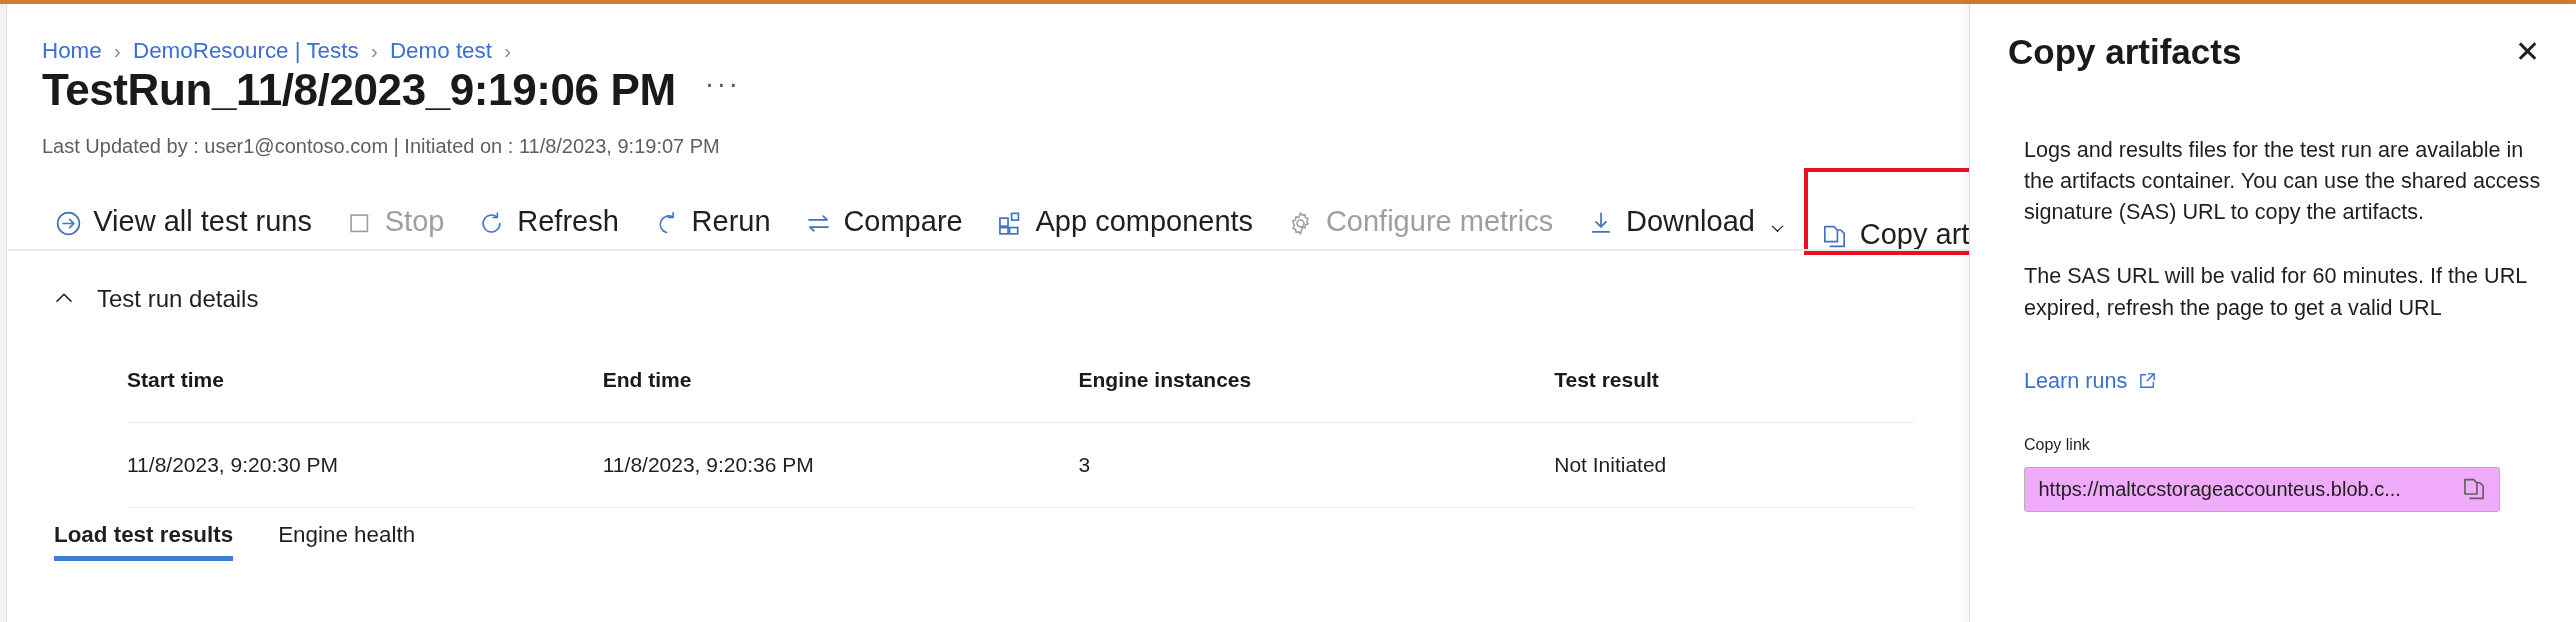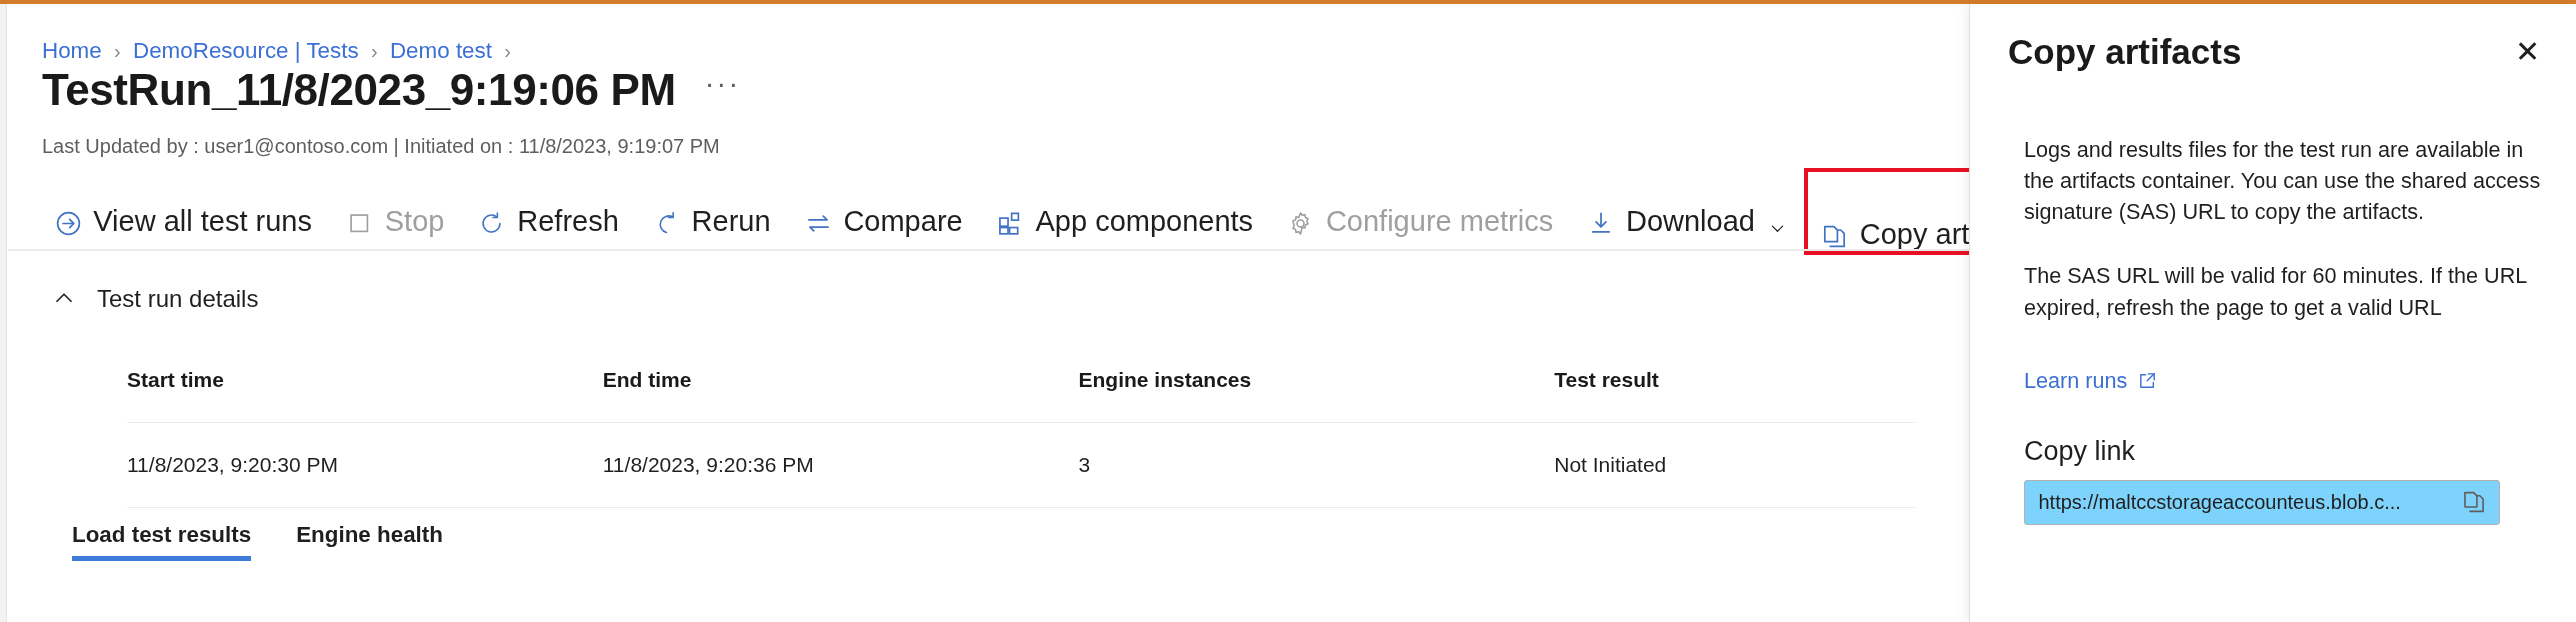--- a/index.html
+++ b/index.html
@@ -184,32 +184,31 @@
     white-space: nowrap;
   }
   .col-start { width: 476px; }
   .col-end   { width: 476px; }
   .col-eng   { width: 476px; }
   .col-res   { width: 361px; }
 
   
   .pivot {
     position: absolute;
-    top: 518px; left: 64px;
+    top: 518px; left: 46px;
     display: flex;
     align-items: flex-start;
   }
   .pivot-tab {
     font-size: 22.4px;
     color: #201f1e;
     padding: 0 0 13px 0;
     margin-right: 45px;
     cursor: pointer;
     position: relative;
-    font-weight: bold;
   }
   .pivot-tab.active {
     font-weight: 700;
   }
   .pivot-tab.active::after {
     content: "";
     position: absolute;
     left: 0; right: 0; bottom: 0;
     height: 5px;
     background: #3b7dd8;
@@ -267,31 +266,31 @@
     color: #3b6fd4;
     cursor: pointer;
     margin-top: 11.5px;
   }
   .panel-link .ext {
     margin-left: 10px;
     width: 20px; height: 20px;
     display:inline-flex; align-items:center; justify-content:center;
   }
   .panel-field-label {
-    font-size: 27px;
+    font-size: 16px;
     color: #201f1e;
     margin-top: 42px;
     margin-bottom: 13px;
   }
   .panel-input-wrap {
     display: flex;
     align-items: center;
     width: 476px;
     height: 45px;
-    background: #7dd3fc;
+    background: #f0abfc;
     border: 1.4px solid #b3b0ad;
     border-radius: 2.9px;
     padding: 0 10px 0 11.5px;
   }
   .panel-input {
     flex: 1 1 auto;
     border: none;
     outline: none;
     background: transparent;
     font-family: inherit;

